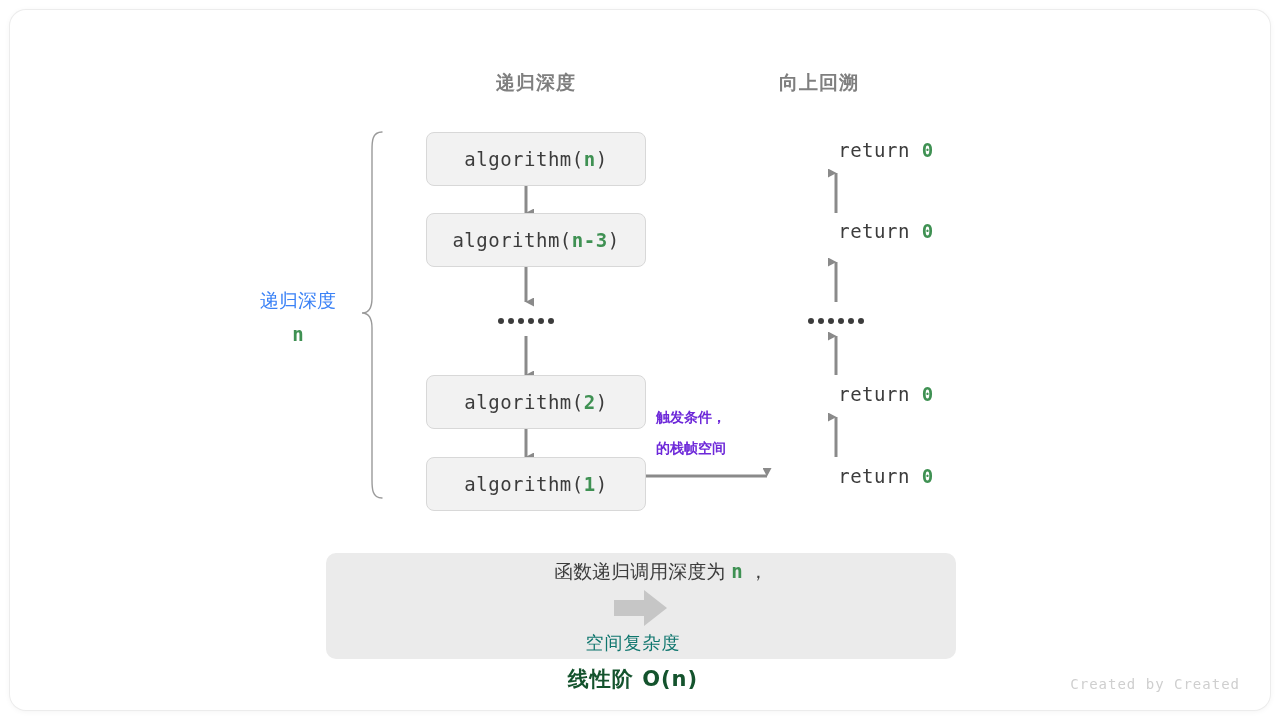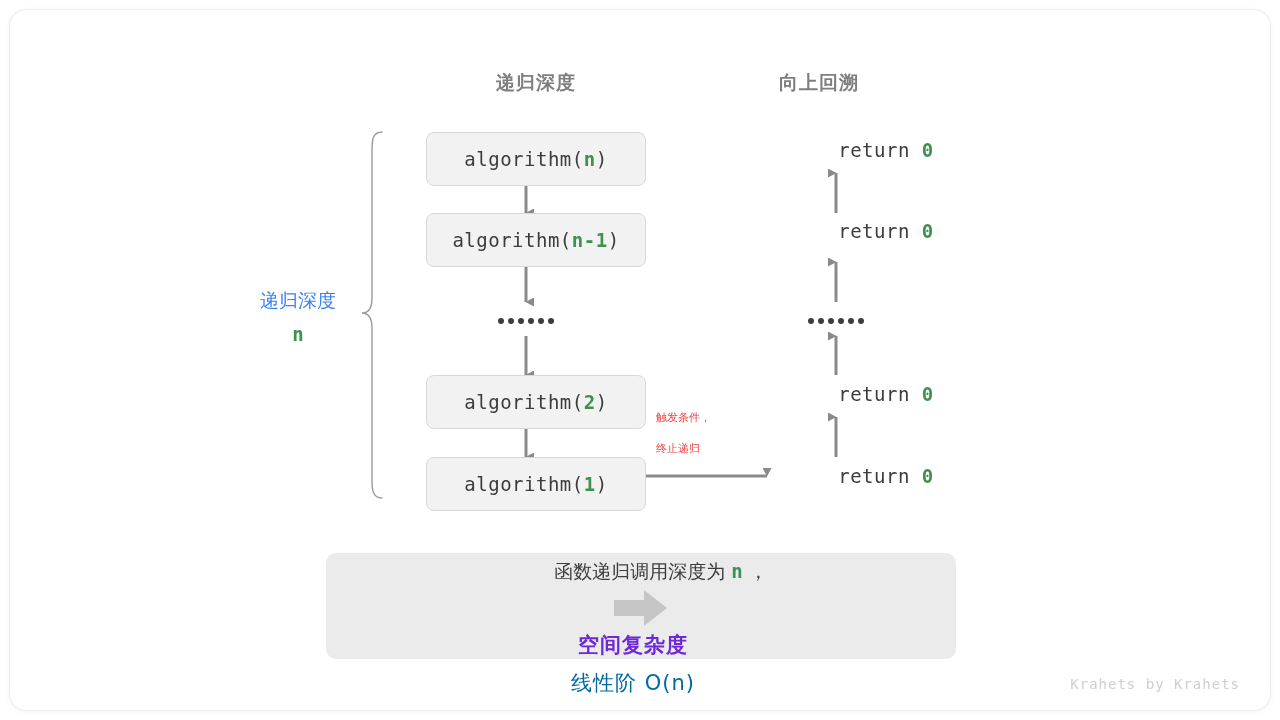--- a/index.html
+++ b/index.html
@@ -78,21 +78,21 @@
     text-align: center;
     white-space: nowrap;
   }
   #depth-label .t1 { font-size: 19px; color: #3b82f6; display:block; }
   #depth-label .t2 { font-size: 19px; color: #3f9153; font-weight: bold; display:block; margin-top: 9px; }
 
   
   #side-note {
     position: absolute;
     left: 646px; top: 392px;
-    font-size: 11px; font-weight: normal; color: #ef4444;
+    font-size: 14px; font-weight: bold; color: #6d28d9;
     line-height: 31px;
     white-space: nowrap;
   }
 
   
   #summary {
     position: absolute;
     left: 316px; top: 543px;
     width: 630px; height: 106px;
     background: #ebebeb;
@@ -108,26 +108,26 @@
   #summary-left .hl { color: #3f9153; font-weight: bold; }
   #summary-arrow { margin: 0 26px; flex: 0 0 auto; }
   #summary-right {
     text-align: center;
     white-space: nowrap;
     flex: 1 1 auto;
     margin-right: 16px;
   }
   #summary-right .title {
     display: block;
-    font-size: 21px; font-weight: bold; color: #6d28d9;
+    font-size: 18px; font-weight: normal; color: #0f766e;
     letter-spacing: 1px;
   }
   #summary-right .value {
     display: block; margin-top: 10px;
-    font-size: 21px; font-weight: normal; color: #0369a1;
+    font-size: 21px; font-weight: bold; color: #14532d;
     letter-spacing: 1px;
   }
 
   
   #footer {
     position: absolute;
     right: 30px; bottom: 18px;
     font-size: 14px; color: #cfcfcf;
     letter-spacing: 1px;
   }
@@ -180,21 +180,21 @@
              C 362 478, 362 488, 372 488" stroke="#9a9a9a" stroke-width="1.4" fill="none" stroke-linecap="round"></path>
   </svg>
 
   <div class="algo-box mono" style="top:122px">
     <span>algorithm(</span>
       <span class="arg">n</span>
       <span>)</span>
   </div>
   <div class="algo-box mono" style="top:203px">
     <span>algorithm(</span>
-      <span class="arg">n-1</span>
+      <span class="arg">n-3</span>
       <span>)</span>
   </div>
   <div class="algo-box mono" style="top:365px">
     <span>algorithm(</span>
       <span class="arg">2</span>
       <span>)</span>
   </div>
   <div class="algo-box mono" style="top:447px">
     <span>algorithm(</span>
       <span class="arg">1</span>
@@ -232,33 +232,33 @@
       <i></i>
   </div>
 
   <div id="depth-label" class="cn">
     <span class="t1">递归深度</span>
     <span class="t2 mono">n</span>
   </div>
 
   <div id="side-note" class="cn">
     <div>触发条件，</div>
-    <div>终止递归</div>
+    <div>的栈帧空间</div>
   </div>
 
   <div id="summary">
     <div id="summary-left" class="cn">
       <div><span>函数递归调用深度为 </span><span class="hl mono">n</span><span> ，</span></div>
     </div>
     <div id="summary-arrow">
       <svg width="54" height="38" viewBox="0 0 54 38">
         <path d="M0,11 L30,11 L30,1 L53,19 L30,37 L30,27 L0,27 Z" fill="#c6c6c6"></path>
       </svg>
     </div>
     <div id="summary-right">
       <span class="title cn">空间复杂度</span>
       <span class="value cn">线性阶 O(n)</span>
     </div>
   </div>
 
-  <div id="footer" class="mono">Krahets by Krahets</div>
+  <div id="footer" class="mono">Created by Created</div>
 
 </div>
 
 </body></html>

